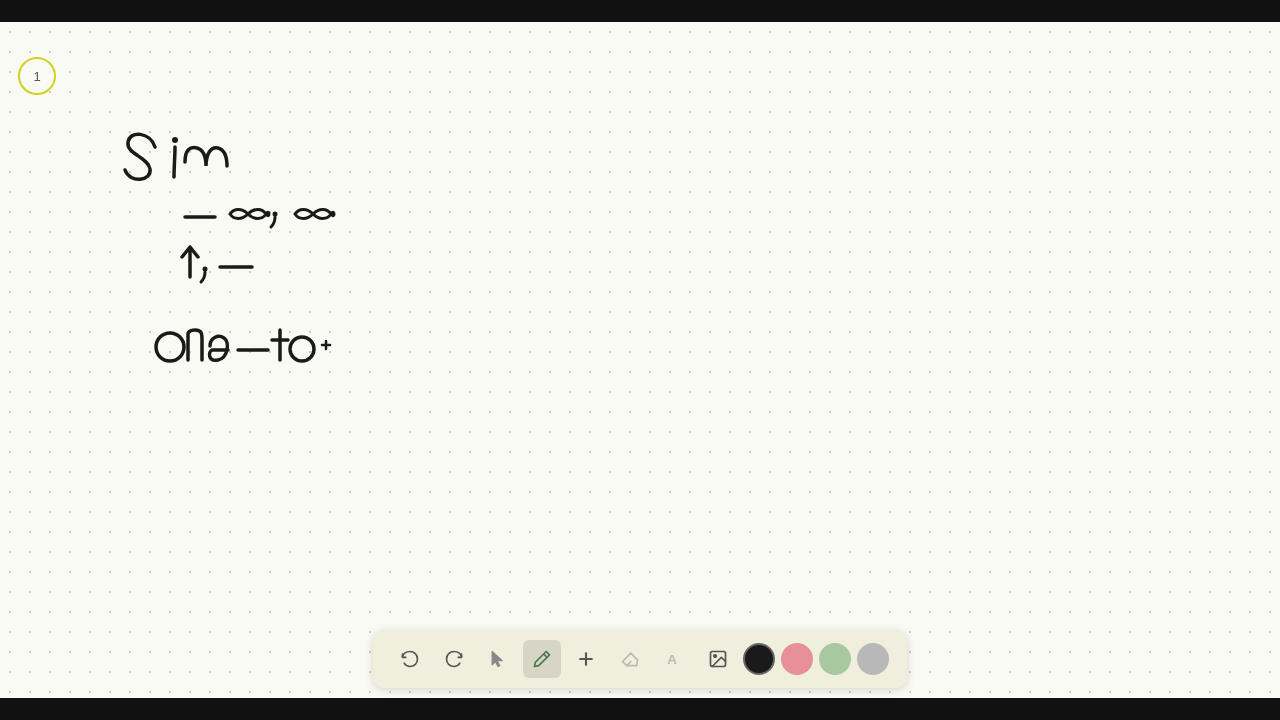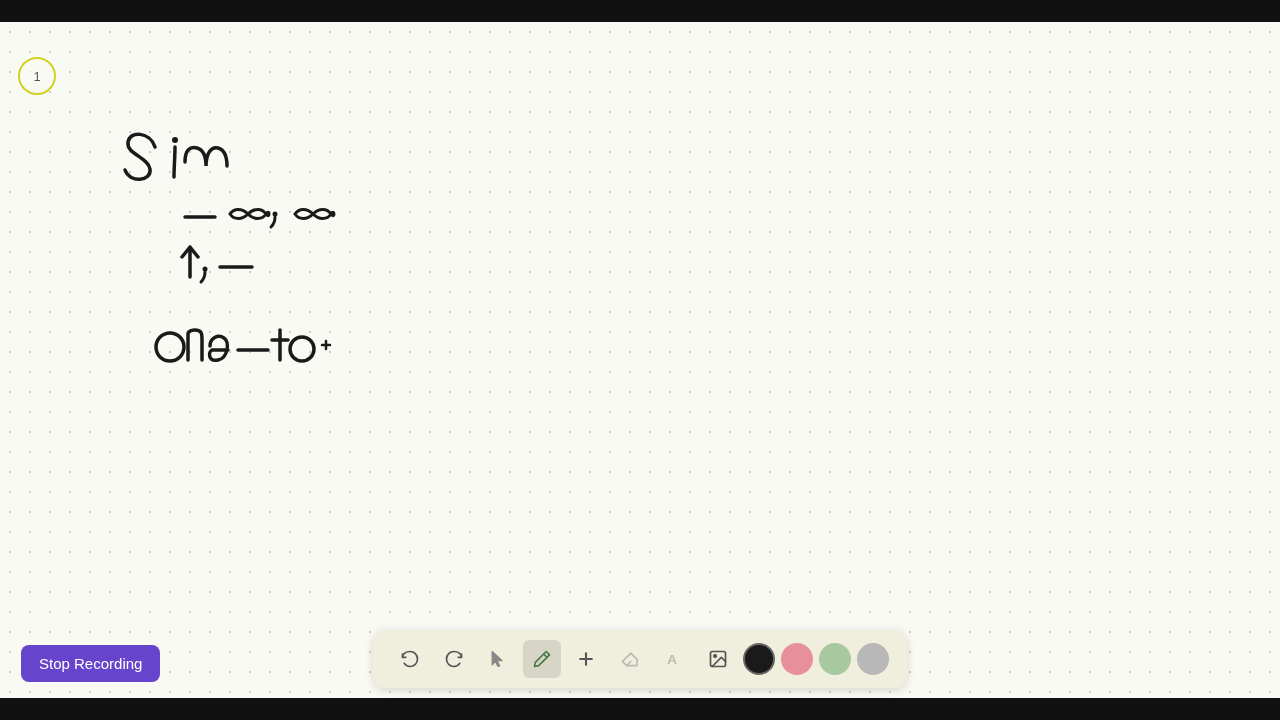--- a/index.html
+++ b/index.html
@@ -217,21 +217,20 @@
         <path d="M180 228 L180 258 M172 238 L188 238" stroke="#1a1a1a" stroke-width="3.5" fill="none" stroke-linecap="round"></path>
 
         <ellipse cx="202" cy="247" rx="12" ry="12" stroke="#1a1a1a" stroke-width="3.5" fill="none"></ellipse>
 
         <path d="M222 243 L230 243 M226 239 L226 247" stroke="#1a1a1a" stroke-width="2.5" fill="none" stroke-linecap="round"></path>
       </svg>
     </div>
 
   </div>
 
-  <button class="stop-recording-btn">Stop Recording</button>
 
   <div class="toolbar">
 
     <button class="toolbar-btn" title="Undo">
       <svg class="icon-svg" viewBox="0 0 24 24">
         <path d="M3 10 C3 6, 7 3, 12 3 C17 3, 21 7, 21 12 C21 17, 17 21, 12 21 C9 21, 6.5 19.5, 5 17" stroke="#555" stroke-width="2" fill="none" stroke-linecap="round"></path>
         <polyline points="3,6 3,10 7,10" stroke="#555" stroke-width="2" fill="none" stroke-linecap="round" stroke-linejoin="round"></polyline>
       </svg>
     </button>
 

